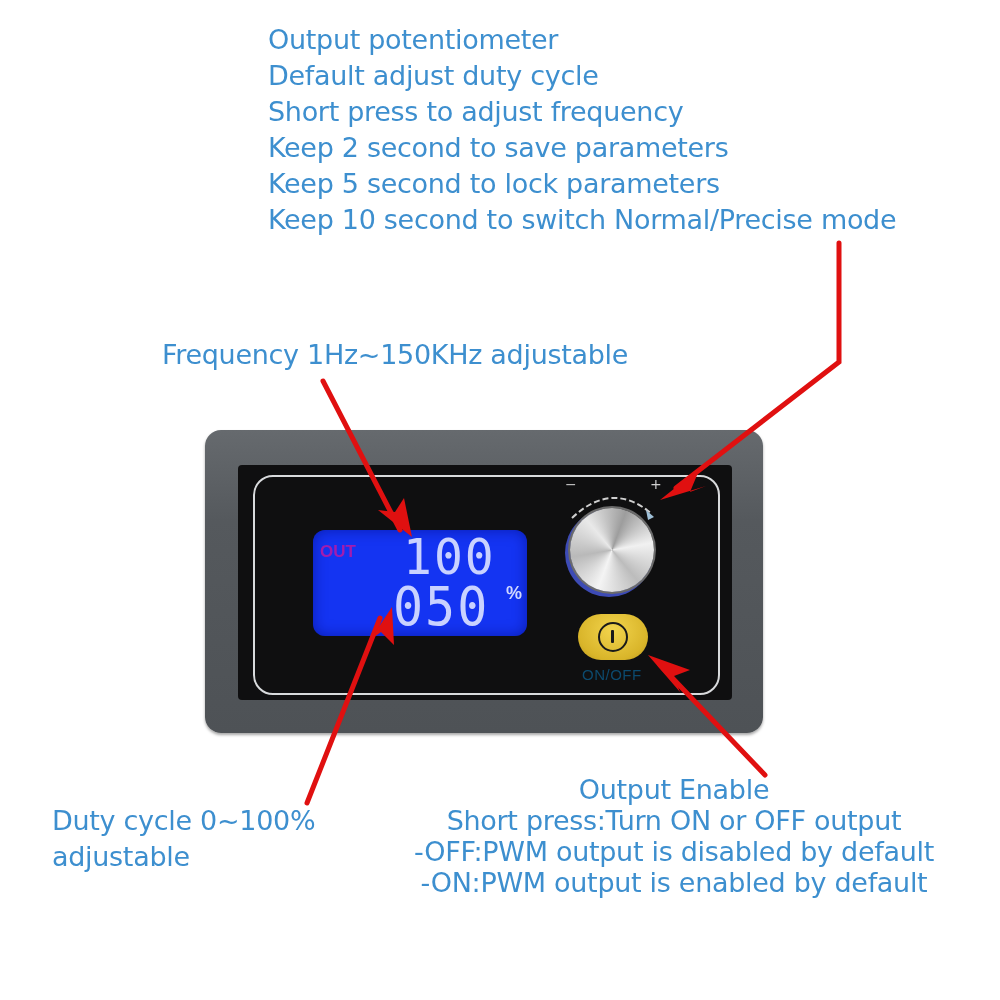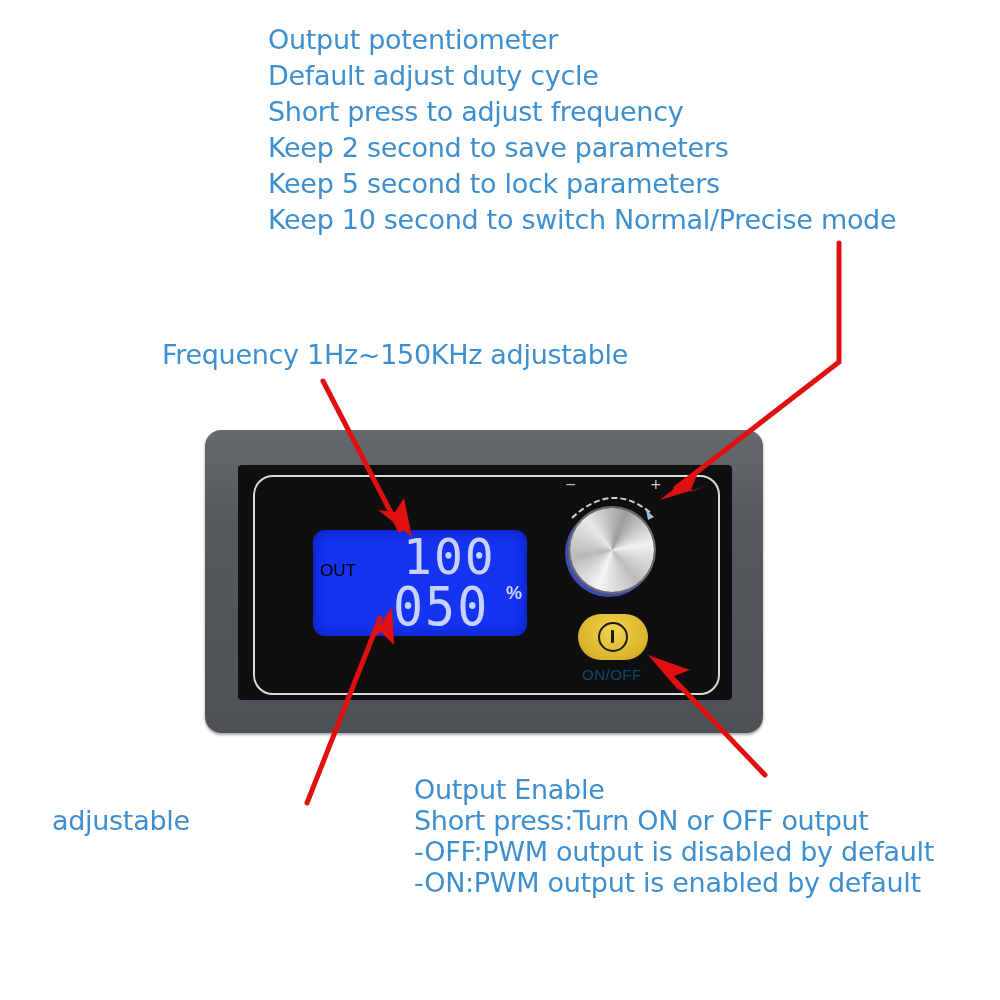--- a/index.html
+++ b/index.html
@@ -5,32 +5,32 @@
   html, body { margin:0; padding:0; }
   body { width:1000px; height:1000px; background:#ffffff; position:relative; overflow:hidden;
          font-family:"DejaVu Sans", sans-serif; }
   .label { position:absolute; color:#3d8fcf; font-size:27px; line-height:36px; white-space:nowrap;
            letter-spacing:-0.3px; }
   .label div { height:36px; }
   #encoder-notes { left:268px; top:22px; }
   #freq-note { left:121px; top:337px;margin-left:41px; }
   #duty-note { left:52px; top:803px; }
   #output-notes { left:414px; top:774px; line-height:31px; }
-  #output-notes div { height:31px; }
+  #output-notes div { height:31px;text-align:center; }
 
   .device-frame { position:absolute; left:205px; top:430px; width:558px; height:303px;
                   background:linear-gradient(180deg,#666a6e 0%,#55595d 30%,#4e5256 100%);
                   border-radius:16px; box-shadow:0 2px 3px rgba(0,0,0,0.35); }
   .black-panel { position:absolute; left:238px; top:465px; width:494px; height:235px; background:#0f0f10;
                  border-radius:4px; }
   .panel-outline { position:absolute; left:253px; top:475px; width:463px; height:216px;
                    border:2px solid #d8dadc; border-radius:20px; }
   .lcd { position:absolute; left:313px; top:530px; width:214px; height:106px; background:#1434f2;
          border-radius:12px; box-shadow:inset 0 0 14px rgba(0,10,120,0.55); }
-  .lcd-out { position:absolute; left:320px; top:561px; color:#000000; font-weight:normal; font-size:17px;
+  .lcd-out { position:absolute; left:320px; top:542px; color:#a21caf; font-weight:bold; font-size:17px;
              font-family:"Liberation Sans", sans-serif; }
   .seg { position:absolute; color:#c9d2ff; font-family:"DejaVu Sans Mono", monospace; font-weight:normal;
          letter-spacing:2px; transform:scaleY(1.05); }
   .seg-top { left:403px; top:528px; font-size:48px; line-height:56px; }
   .seg-bot { left:393px; top:578px; font-size:50px; line-height:58px; }
   .lcd-pct { position:absolute; left:506px; top:583px; color:#cfd6ff; font-size:18px; font-weight:bold;
              font-family:"Liberation Sans", sans-serif; }
 
   .knob { position:absolute; left:570px; top:508px; width:84px; height:84px; border-radius:50%;
           background:conic-gradient(from 200deg,#f4f4f4,#b9b9b9,#e9e9e9,#9d9d9d,#f1f1f1,#bcbcbc,#f4f4f4);
@@ -58,20 +58,21 @@
   <div>Default adjust duty cycle</div>
   <div>Short press to adjust frequency</div>
   <div>Keep 2 second to save parameters</div>
   <div>Keep 5 second to lock parameters</div>
   <div>Keep 10 second to switch Normal/Precise mode</div>
 </div>
 
 <div id="freq-note" class="label">Frequency 1Hz~150KHz adjustable</div>
 
 <div id="duty-note" class="label">
+  <div>Duty cycle 0~100%</div>
   <div>adjustable</div>
 </div>
 
 <div id="output-notes" class="label">
   <div>Output Enable</div>
   <div>Short press:Turn ON or OFF output</div>
   <div>-OFF:PWM output is disabled by default</div>
   <div>-ON:PWM output is enabled by default</div>
 </div>
 

